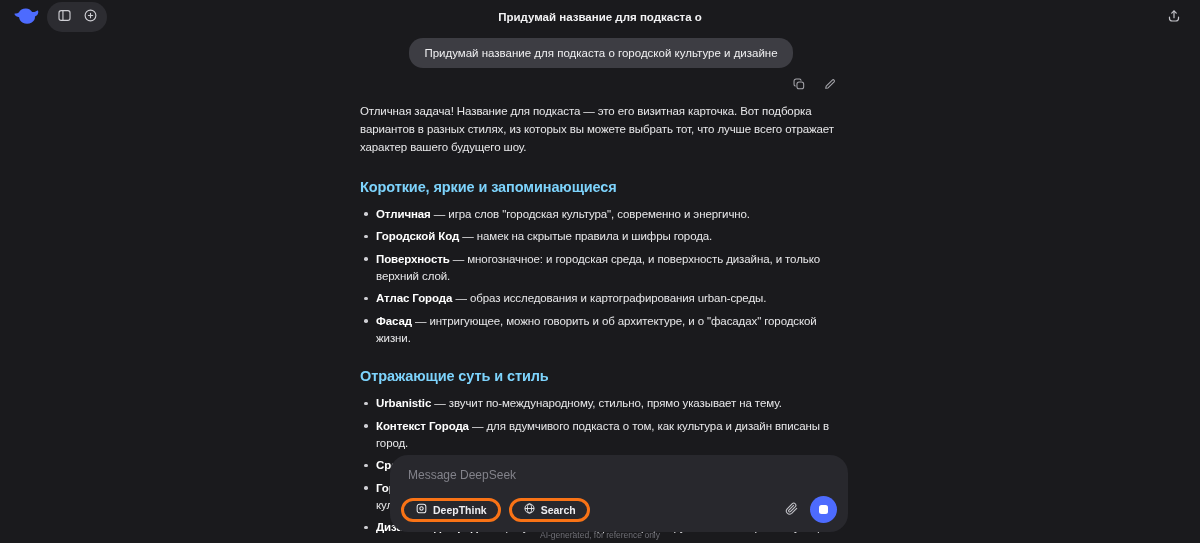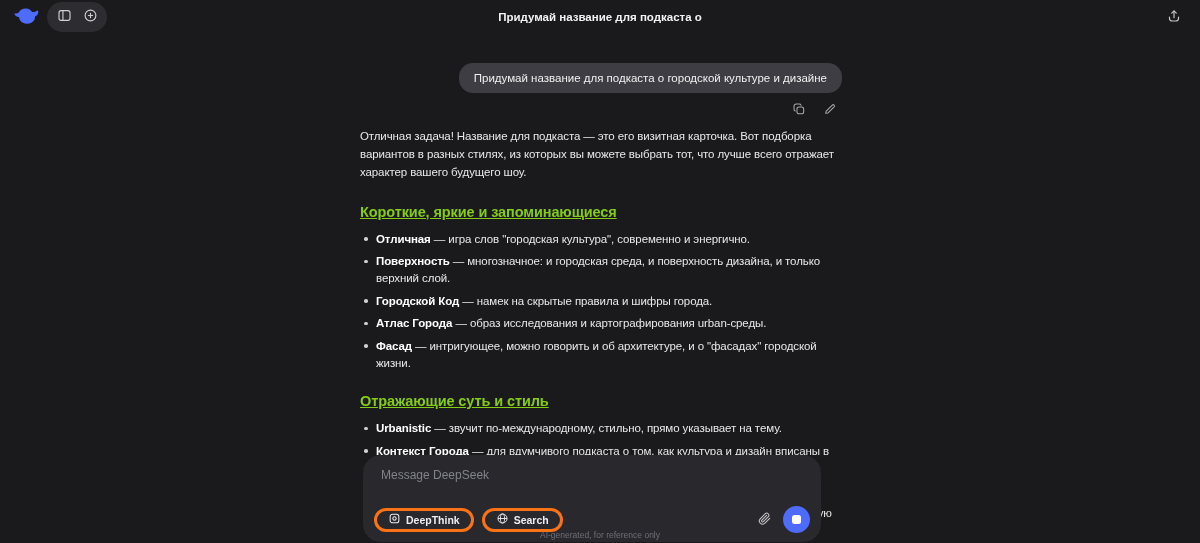--- a/index.html
+++ b/index.html
@@ -18,37 +18,37 @@
                  gap:2px; padding:3px 5px; }
   .icon-btn { background:none; border:none; padding:0; width:24px; height:24px;
               display:flex; align-items:center; justify-content:center;
               color:#cfcfd4; cursor:pointer; border-radius:8px; }
   .topbar-title { position:absolute; left:0; right:0; top:0; height:34px;
                   display:flex; align-items:center; justify-content:center;
                   font-size:11.5px; font-weight:700; color:#f2f2f4; pointer-events:none; }
   .share-btn { position:absolute; right:14px; top:5px; z-index:2; color:#c4c4ca; }
   
   .chat { position:absolute; top:36px; left:360px; width:482px; bottom:0; overflow:hidden; }
-  .user-row { display:flex; justify-content:flex-end; margin-top:27px; }
+  .user-row { display:flex; justify-content:center; margin-top:2px; }
   .bubble { background:#3d3d43; border-radius:14px; padding:7px 15px;
             font-size:11.5px; line-height:1.4; color:#f0f0f2; max-width:92%; }
   .msg-actions { display:flex; justify-content:flex-end; align-items:center;
                  gap:15px; margin:9px 4px 2px 0; }
   .msg-actions .icon-btn { width:16px; height:16px; color:#a6a6ac; }
   .assistant { margin-top:4px; }
   .assistant p { font-size:11.5px; line-height:1.55; margin:10px 0 8px; color:#e8e8ea; letter-spacing:-0.1px; }
-  .assistant h3 { font-size:14.5px; font-weight:700; color:#84cc16; margin:22px 0 2px; letter-spacing:-0.1px;text-decoration:underline; }
+  .assistant h3 { font-size:14.5px; font-weight:700; color:#7dd3fc; margin:22px 0 2px; letter-spacing:-0.1px; }
   .assistant ul { list-style:none; margin:11px 0 0; padding:0; }
   .assistant li { position:relative; padding-left:16px; font-size:11.5px; line-height:1.45;
                   margin-bottom:6px; color:#e8e8ea; letter-spacing:-0.1px; }
   .assistant li::before { content:""; position:absolute; left:4px; top:6.5px;
                           width:3.5px; height:3.5px; border-radius:50%; background:#cfcfd4; }
   .term { font-weight:700; color:#ffffff; }
   
-  .composer { position:absolute; left:363px; top:455px; width:458px; height:87px;
+  .composer { position:absolute; left:390px; top:455px; width:458px; height:77px;
               background:#28282d; border-radius:18px; z-index:9; }
   .composer-placeholder { position:absolute; top:13px; left:18px;
                           font-size:12px; color:#82828a; cursor:text; }
   .composer-row { position:absolute; left:11px; right:11px; bottom:9px;
                   display:flex; align-items:center; gap:8px; }
   .pill-btn { display:flex; align-items:center; gap:5px; height:24px; padding:0 11px;
               border-radius:13px; border:3px solid #f97316; background:transparent;
               color:#ededf0; font-size:10.5px; font-weight:700;
               font-family:"Liberation Sans", sans-serif; cursor:pointer; }
   .pill-btn svg { flex:0 0 auto; }
@@ -127,23 +127,23 @@
   </div>
 
   <div class="assistant">
     <p>Отличная задача! Название для подкаста — это его визитная карточка. Вот подборка вариантов в разных стилях, из которых вы можете выбрать тот, что лучше всего отражает характер вашего будущего шоу.</p>
 
     <h3>Короткие, яркие и запоминающиеся</h3>
     <ul>
 
         <li><span class="term">Отличная</span><span> — игра слов "городская культура", современно и энергично.</span></li>
 
+        <li><span class="term">Городской Код</span><span> — намек на скрытые правила и шифры города.</span></li>
+
         <li><span class="term">Поверхность</span><span> — многозначное: и городская среда, и поверхность дизайна, и только верхний слой.</span></li>
-
-        <li><span class="term">Городской Код</span><span> — намек на скрытые правила и шифры города.</span></li>
 
         <li><span class="term">Атлас Города</span><span> — образ исследования и картографирования urban-среды.</span></li>
 
         <li><span class="term">Фасад</span><span> — интригующее, можно говорить и об архитектуре, и о "фасадах" городской жизни.</span></li>
       </ul>
 
     <h3>Отражающие суть и стиль</h3>
     <ul>
 
         <li><span class="term">Urbanistic</span><span> — звучит по-международному, стильно, прямо указывает на тему.</span></li>

